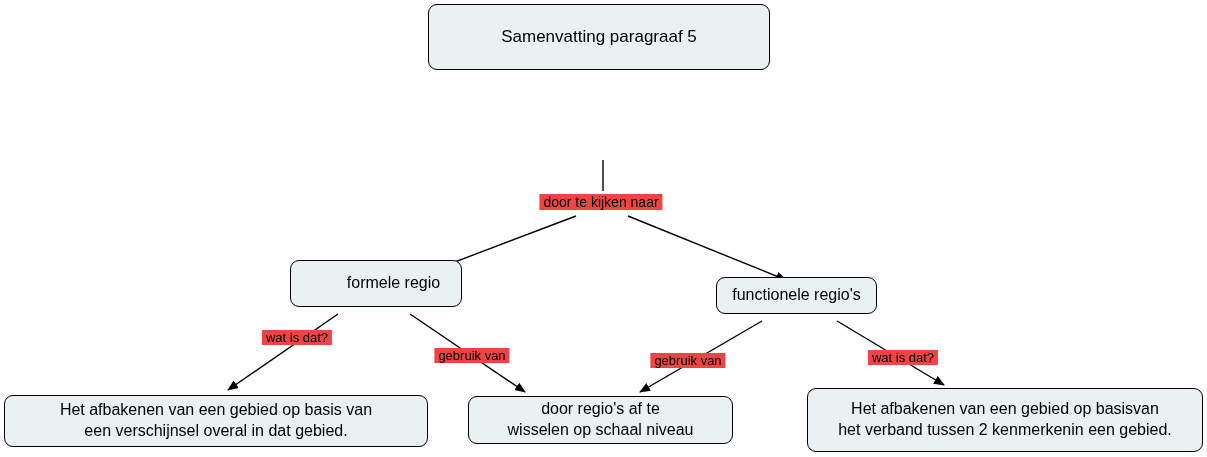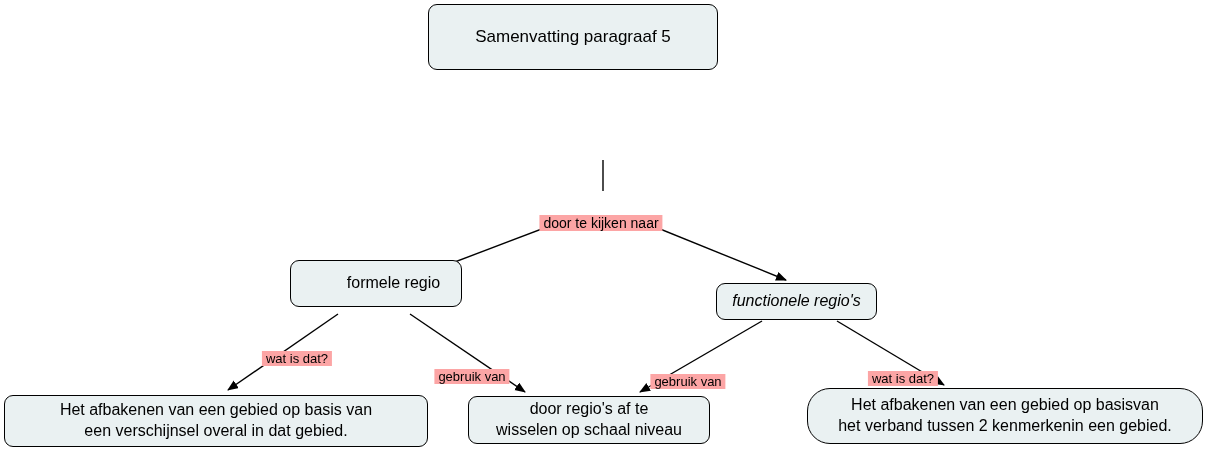--- a/index.html
+++ b/index.html
@@ -30,44 +30,43 @@
     justify-content: center;
     text-align: center;
     font-size: 16px;
     line-height: 1.3;
     z-index: 2;
     white-space: pre-line;
   }
   .edge-label {
     position: absolute;
     transform: translateX(-50%);
-    background: #fca5a5;
+    background: #ef4444;
     padding: 0 4px;
     font-size: 13px;
     white-space: nowrap;
     z-index: 3;
-    margin-top: 21px;
   }
   .root-title {
     font-size: 22px;
     text-decoration: underline;
     line-height: 1.2;
   }
   .root-question {
     font-size: 16px;
     margin-top: 3px;
     white-space: nowrap;
   }
-  #title-box   { left: 428px; top: 4px;   width: 290px; height: 66px; font-size: 17px; }
+  #title-box   { left: 428px; top: 4px;   width: 342px; height: 66px; font-size: 17px; }
   #root-box    { left: 237px; top: 92px;  width: 731px; height: 68px; }
   #node-formele     { left: 290px; top: 260px; width: 172px; height: 47px; padding-left: 35px; }
-  #node-functionele { left: 716px; top: 283px; width: 161px; height: 37px; font-style: italic; }
+  #node-functionele { left: 716px; top: 277px; width: 161px; height: 37px; }
   #node-def-left    { left: 4px;   top: 395px; width: 424px; height: 52px; }
-  #node-schaal      { left: 468px; top: 396px; width: 242px; height: 48px; }
-  #node-def-right   { left: 807px; top: 388px; width: 396px; height: 56px; border-radius: 23px; }
+  #node-schaal      { left: 468px; top: 396px; width: 265px; height: 48px; }
+  #node-def-right   { left: 807px; top: 388px; width: 396px; height: 64px; }
   #label-door          { left: 601px; top: 194px; font-size: 14px; }
   #label-wat-left      { left: 297px; top: 330px; }
   #label-gebruik-left  { left: 472px; top: 348px; }
   #label-gebruik-right { left: 688px; top: 353px; }
   #label-wat-right     { left: 903px; top: 350px; }
 </style>
 </head>
 <body>
 
 <div id="canvas">

